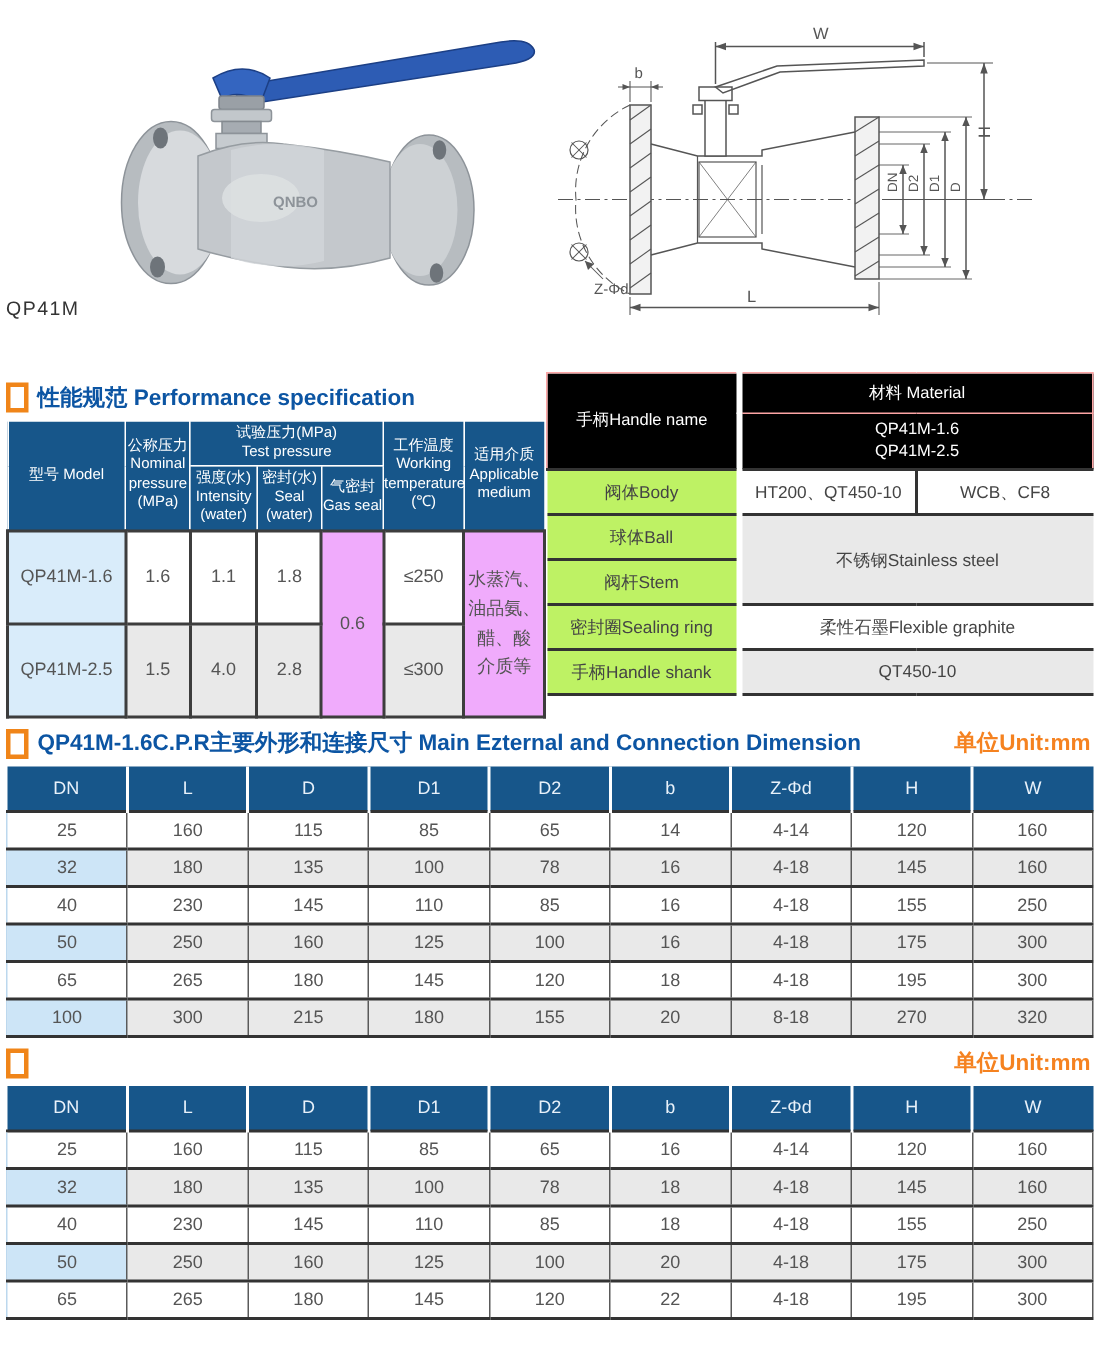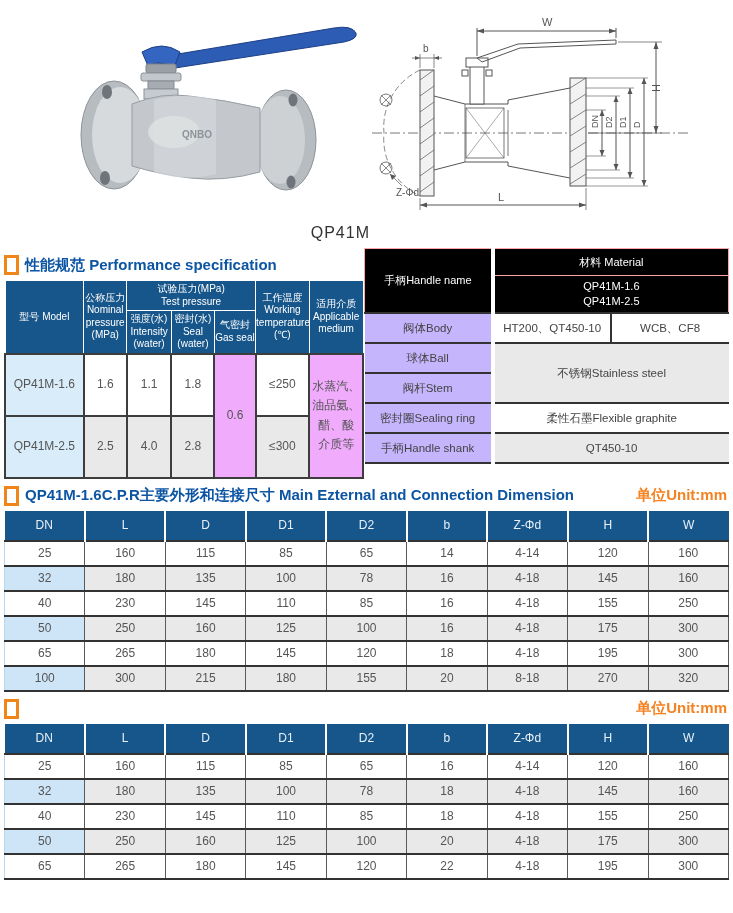--- a/index.html
+++ b/index.html
@@ -4,22 +4,22 @@
 <style>
   html,body{margin:0;padding:0;background:#fff;}
   body{width:733px;height:913px;overflow:hidden;font-family:"Liberation Sans",sans-serif;}
   .page{padding:0 4px;}
 
   
   .figures{display:flex;height:248px;}
   .fig{position:relative;}
   .fig-photo{flex:0 0 366px;}
   .fig-draw{flex:1;}
-  .photo-caption{position:absolute;left:0;right:0;top:198px;text-align:right;
-    font-size:16px;color:#333;letter-spacing:1px;margin-top:26px;}
+  .photo-caption{position:absolute;left:0;right:0;top:198px;text-align:left;
+    font-size:13px;color:#333;letter-spacing:1px;}
 
   
   .sec-title{display:flex;align-items:center;margin:7px 0 5px;font-size:15px;
     font-weight:bold;color:#0c55a3;white-space:nowrap;}
   .sq{flex:0 0 auto;width:9px;height:14px;border:3px solid #f08519;margin-right:6px;background:#fff;}
   .unit{margin-left:auto;color:#f58220;padding-right:2px;}
 
   
   .cols{display:flex;align-items:flex-start;}
   .col-left{flex:0 0 360px;}
@@ -41,21 +41,21 @@
 
   
   .mat-table{width:100%;border-collapse:collapse;table-layout:fixed;}
   .mat-table th{background:#000000;color:#fff;font-weight:normal;font-size:11px;
     border:1px solid #fca5a5;white-space:pre-line;line-height:1.35;text-align:center;}
   .mat-table th.part-h{width:34%;border-right:4px solid #fff;}
   .mat-table thead tr:first-child th{height:24px;}
   .mat-table thead tr:last-child th{height:34px;}
   .mat-table td{border-top:2px solid #333;border-bottom:2px solid #333;
     font-size:11.5px;color:#444;text-align:center;height:26px;}
-  .mat-table td.part-cell{background:#c4b5fd;border-right:4px solid #fff;}
+  .mat-table td.part-cell{background:#bef264;border-right:4px solid #fff;}
   .mat-table td.v-white{background:#fff;}
   .mat-table td.v-gray{background:#e9e9e9;}
   .mat-table td.v-split{border-left:2px solid #333;}
 
   
   .dim-table{width:100%;border-collapse:collapse;table-layout:fixed;}
   .dim-table th{background:#17568a;color:#e8f1fa;font-weight:normal;font-size:12px;
     height:27px;border-left:2px solid #fff;text-align:center;}
   .dim-table th:first-child{border-left:none;}
   .dim-table td{text-align:center;font-size:12px;color:#555;height:21px;
@@ -259,21 +259,21 @@
             <td>1.8</td>
             <td rowspan="2" class="merged">0.6</td>
             <td>≤250</td>
             <td rowspan="2" class="merged">水蒸汽、
 油品氨、
 醋、酸
 介质等</td>
           </tr>
           <tr class="r2">
             <td class="model-cell">QP41M-2.5</td>
-            <td>2.5</td>
+            <td>1.5</td>
             <td>4.0</td>
             <td>2.8</td>
             <td>≤300</td>
           </tr>
         </tbody>
       </table>
     </section>
 
     <section class="col-right">
       <table class="mat-table">

